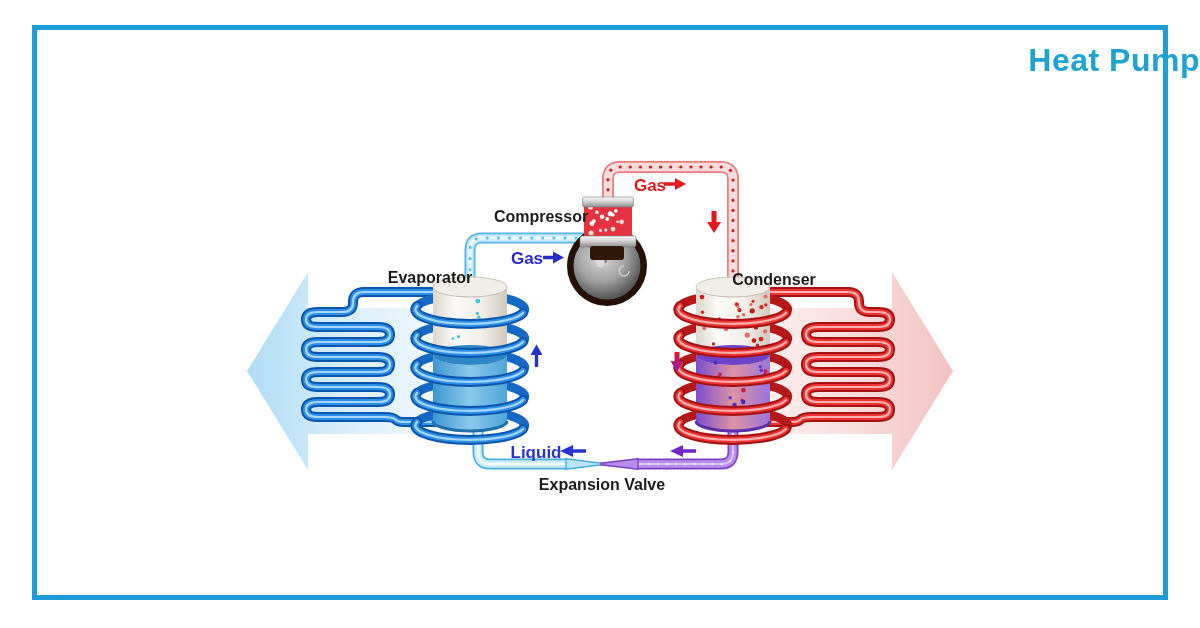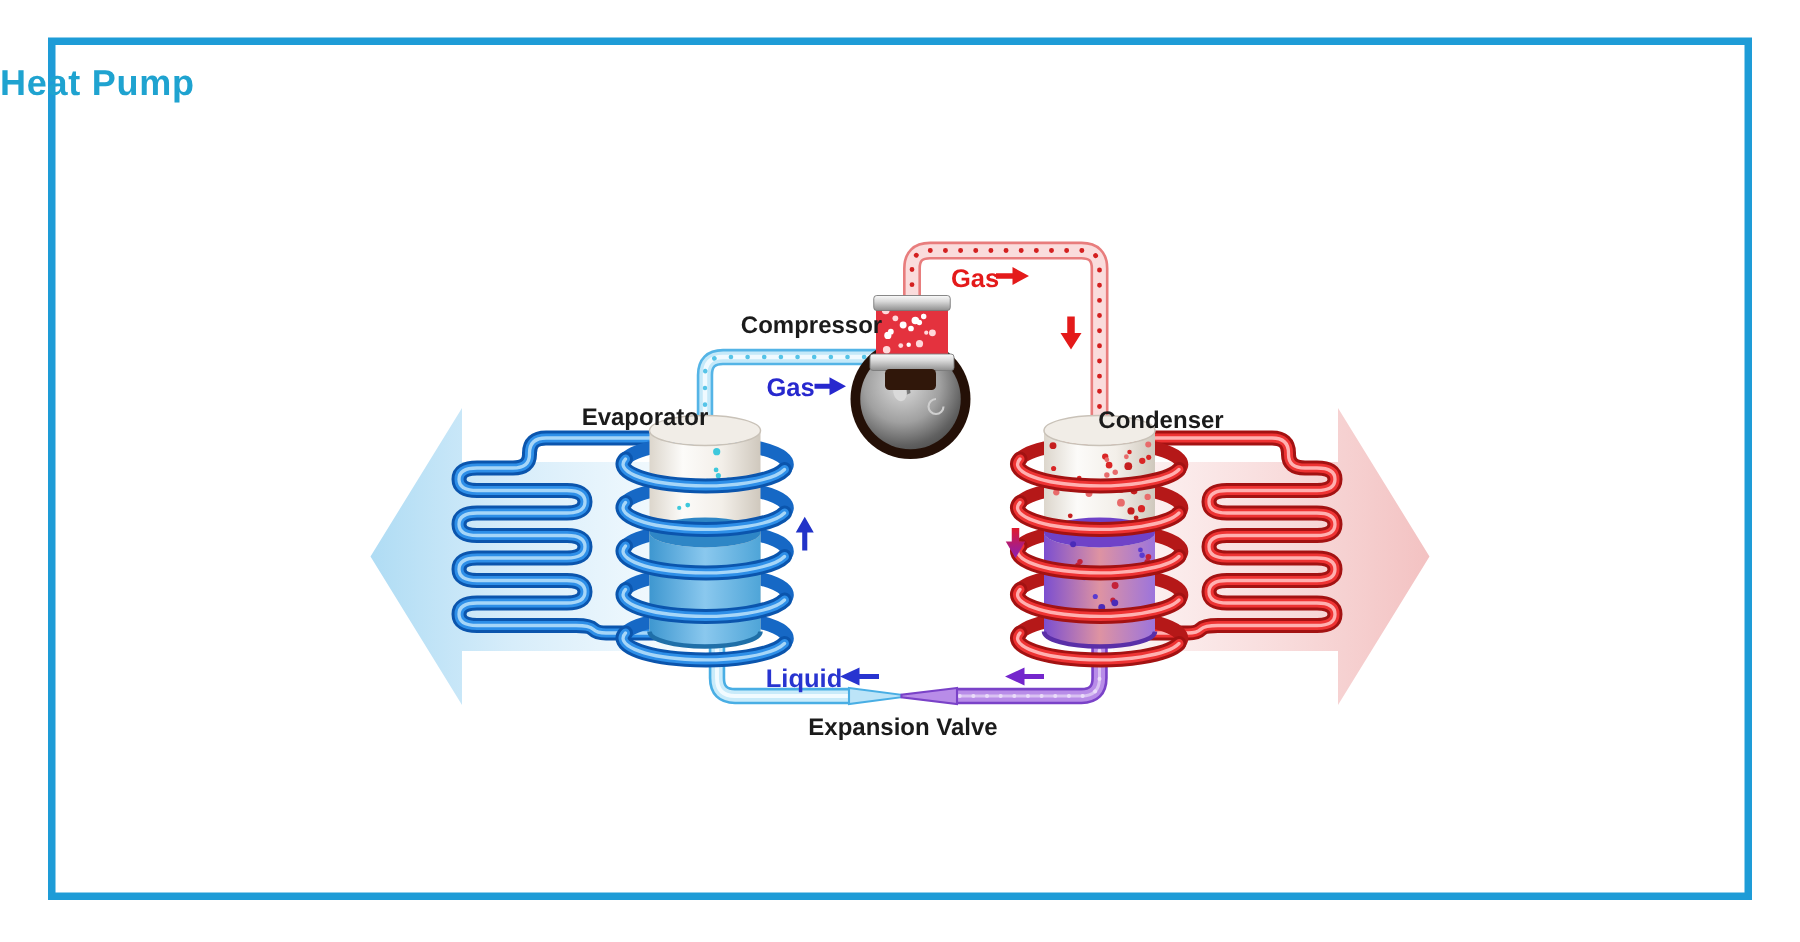--- a/index.html
+++ b/index.html
@@ -1,21 +1,21 @@
 <!DOCTYPE html>
 <html><head>
 <meta charset="utf-8">
 <style>
   html,body{margin:0;padding:0;background:#ffffff;}
   body{width:1200px;height:628px;position:relative;overflow:hidden;
        font-family:"Liberation Sans","DejaVu Sans",sans-serif;}
   .frame{position:absolute;left:32px;top:25px;width:1136px;height:575px;
          box-sizing:border-box;border:5px solid #1E9CD7;background:#ffffff;}
   h1.title{position:absolute;top:42px;left:0;width:1200px;margin:0;
-           text-align:left;font-size:24px;font-weight:700;color:#1FA3D0;
+           text-align:right;font-size:32px;font-weight:700;color:#1FA3D0;
            letter-spacing:0.5px;}
   svg.diagram{position:absolute;left:0;top:0;}
   .lbl{font-family:"Liberation Sans","DejaVu Sans",sans-serif;font-size:16px;
        font-weight:600;fill:#1B1B1B;text-anchor:middle;}
   .flowlbl{font-family:"Liberation Sans","DejaVu Sans",sans-serif;font-size:17px;
        font-weight:700;text-anchor:middle;}
   .np{fill:none;stroke-linecap:round;stroke-linejoin:round;}
   .serpB-out{stroke:#0B55AD;stroke-width:10;}
   .serpB-mid{stroke:#2E8FE8;stroke-width:6;}
   .serpB-hi{stroke:#A6D6F8;stroke-width:2.2;}

